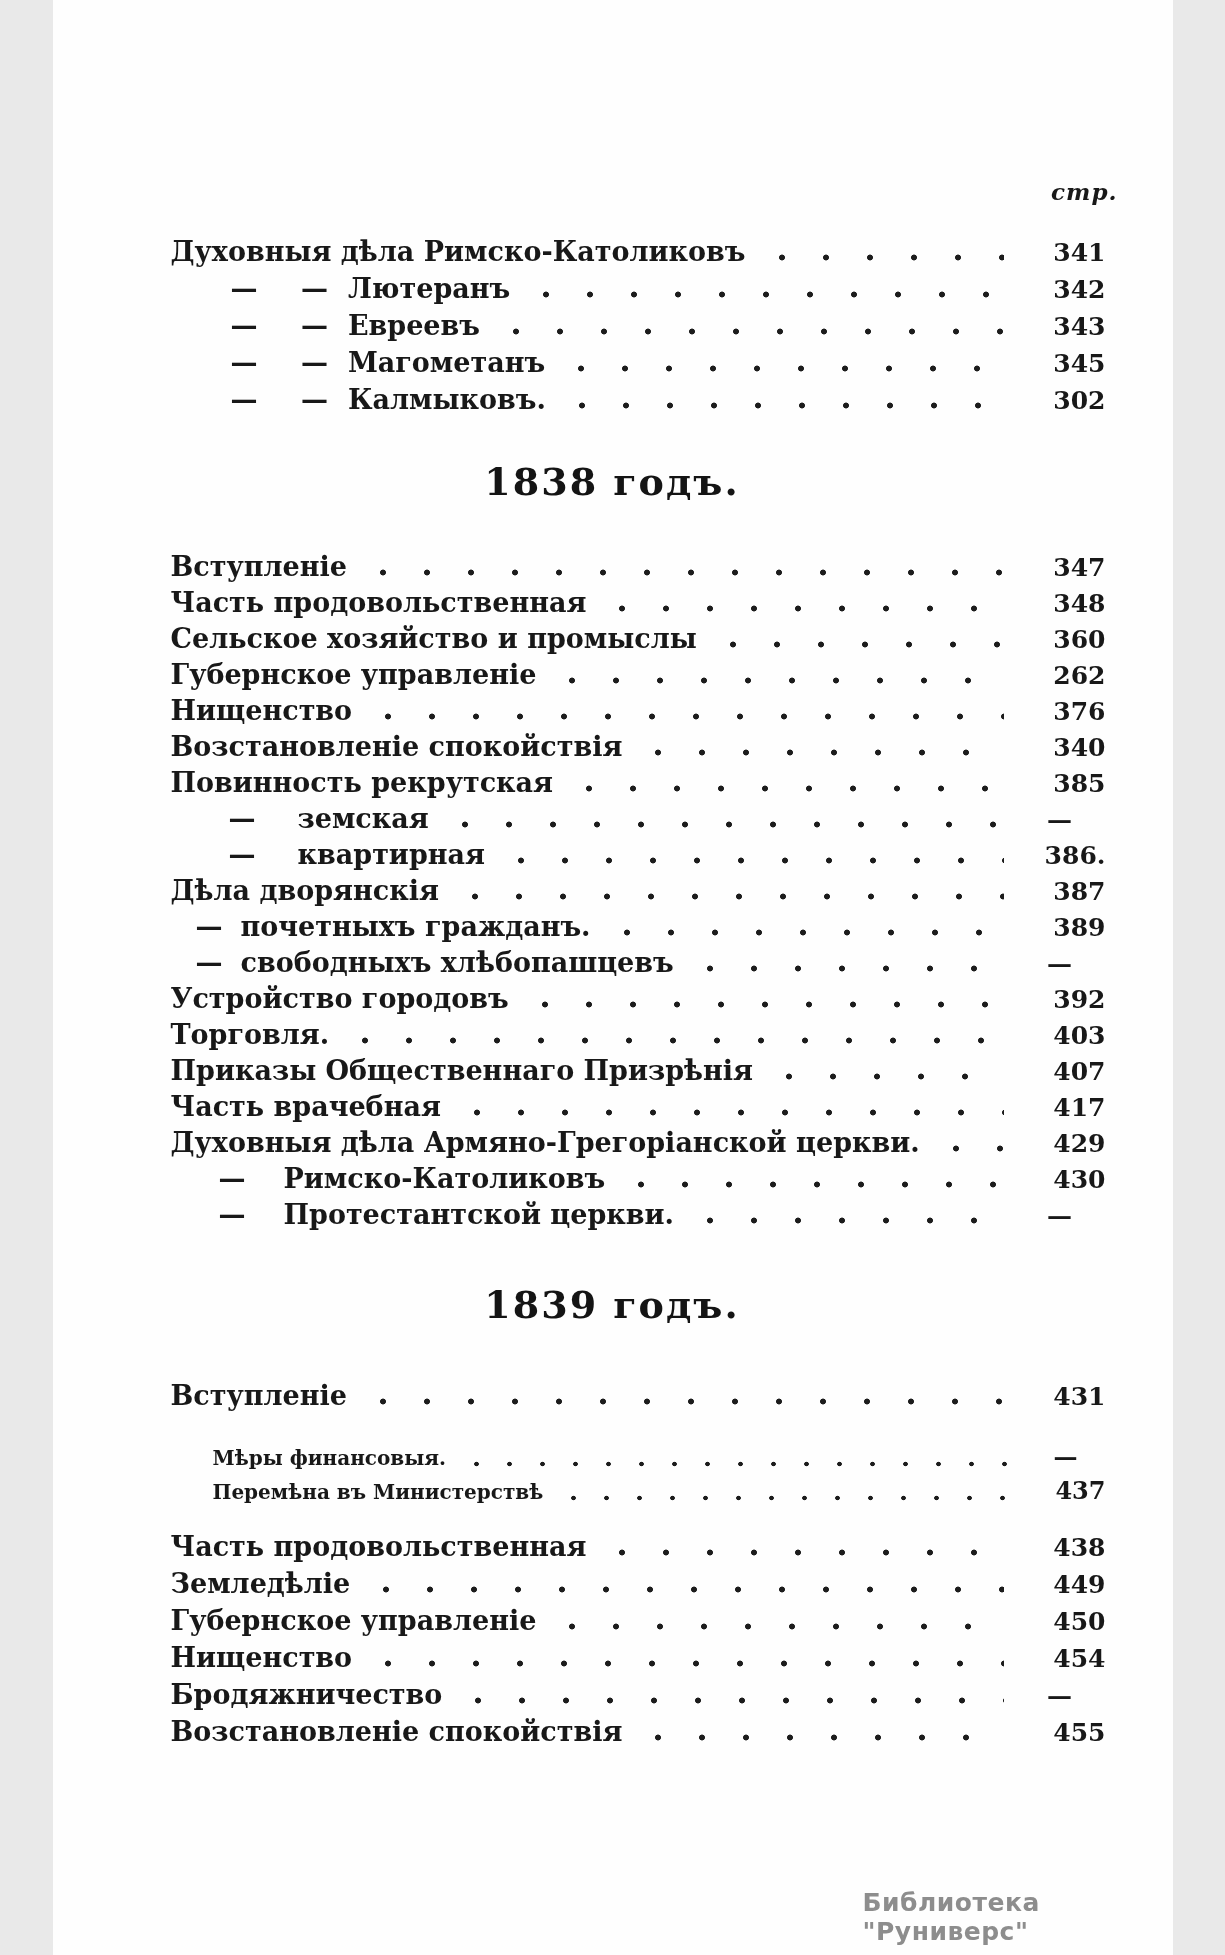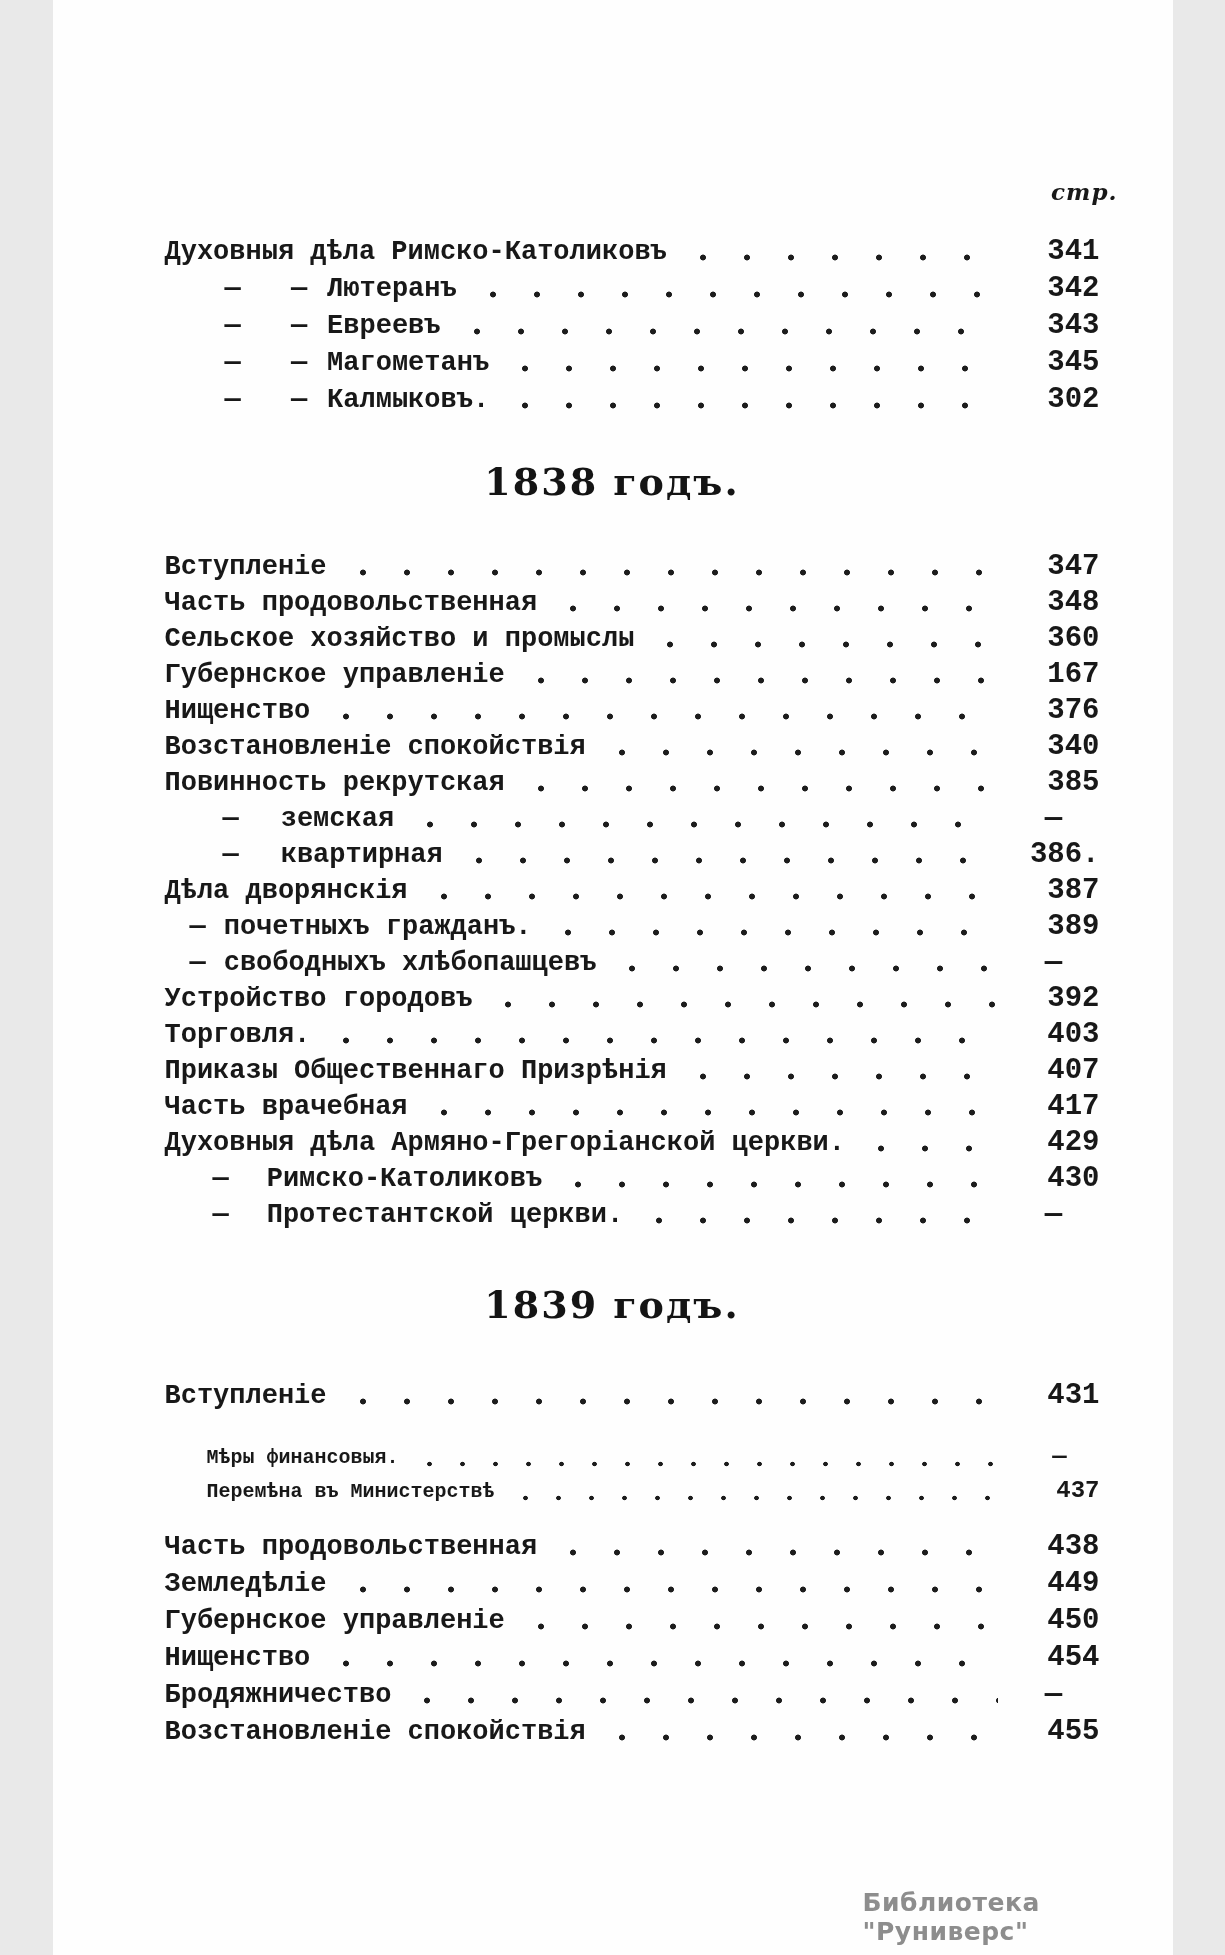--- a/index.html
+++ b/index.html
@@ -5,21 +5,21 @@
   html,body{margin:0;padding:0;background:#e9e9e9;}
   .page{
     position:relative;width:1120px;height:1955px;margin:0 auto;
     background:#fefefe;color:#181818;overflow:hidden;
     font-family:"DejaVu Serif","Liberation Serif",serif;font-weight:700;
   }
   .page-col-header{
     position:absolute;top:178px;left:130px;width:935px;text-align:right;
     font-style:italic;font-size:23px;letter-spacing:1px;
   }
-  .toc-section{position:absolute;left:112px;width:935px;font-family:Liberation Mono, monospace;}
+  .toc-section{position:absolute;left:118px;width:935px;}
   .sec-0{top:233px;}
   .sec-1{top:549px;}
   .sec-2{top:1377px;}
   .year-heading{
     position:absolute;left:130px;width:935px;margin:0;text-align:center;
     font-size:38px;font-weight:700;letter-spacing:2px;transform:translateX(-38px);
     color:#141414;
   }
   .h-1838{top:459px;}
   .h-1839{top:1282px;}
@@ -29,21 +29,21 @@
   }
   .sec-1 .entry{height:36px;line-height:36px;}
   .label{flex:0 0 auto;}
   .prefix{flex:0 0 auto;}
   .leader{
     flex:1 1 auto;min-width:26px;align-self:flex-end;height:7px;
     margin:0 10px 9px 8px;
     background-image:radial-gradient(circle,#1c1c1c 2.6px,transparent 3.3px);
     background-size:44px 7px;background-repeat:repeat-x;background-position:6px center;
   }
-  .pagenum{flex:0 0 auto;min-width:92px;text-align:right;font-size:29px;}
+  .pagenum{flex:0 0 auto;min-width:92px;text-align:right;font-size:25px;}
   .pagenum.page-dash{text-align:center;}
   
   .lvl-1 .prefix{padding-left:60px;word-spacing:34px;margin-right:20px;}
   .lvl-2 .prefix{padding-left:58px;margin-right:42px;}
   .lvl-3 .prefix{padding-left:25px;margin-right:18px;}
   .lvl-4 .prefix{padding-left:48px;margin-right:38px;}
   .lvl-5{height:34px;line-height:34px;font-size:20px;padding-left:42px;}
   .lvl-5 .pagenum{font-size:24px;min-width:80px;}
   .lvl-5 .leader{
     background-size:33px 6px;height:6px;margin-bottom:7px;
@@ -116,21 +116,21 @@
         <div class="entry lvl-0">
 
     <span class="label">Сельское хозяйство и промыслы</span>
     <span class="leader"></span>
     <span class="pagenum">360</span>
   </div>
         <div class="entry lvl-0">
 
     <span class="label">Губернское управленіе</span>
     <span class="leader"></span>
-    <span class="pagenum">167</span>
+    <span class="pagenum">262</span>
   </div>
         <div class="entry lvl-0">
 
     <span class="label">Нищенство</span>
     <span class="leader"></span>
     <span class="pagenum">376</span>
   </div>
         <div class="entry lvl-0">
 
     <span class="label">Возстановленіе спокойствія</span>

